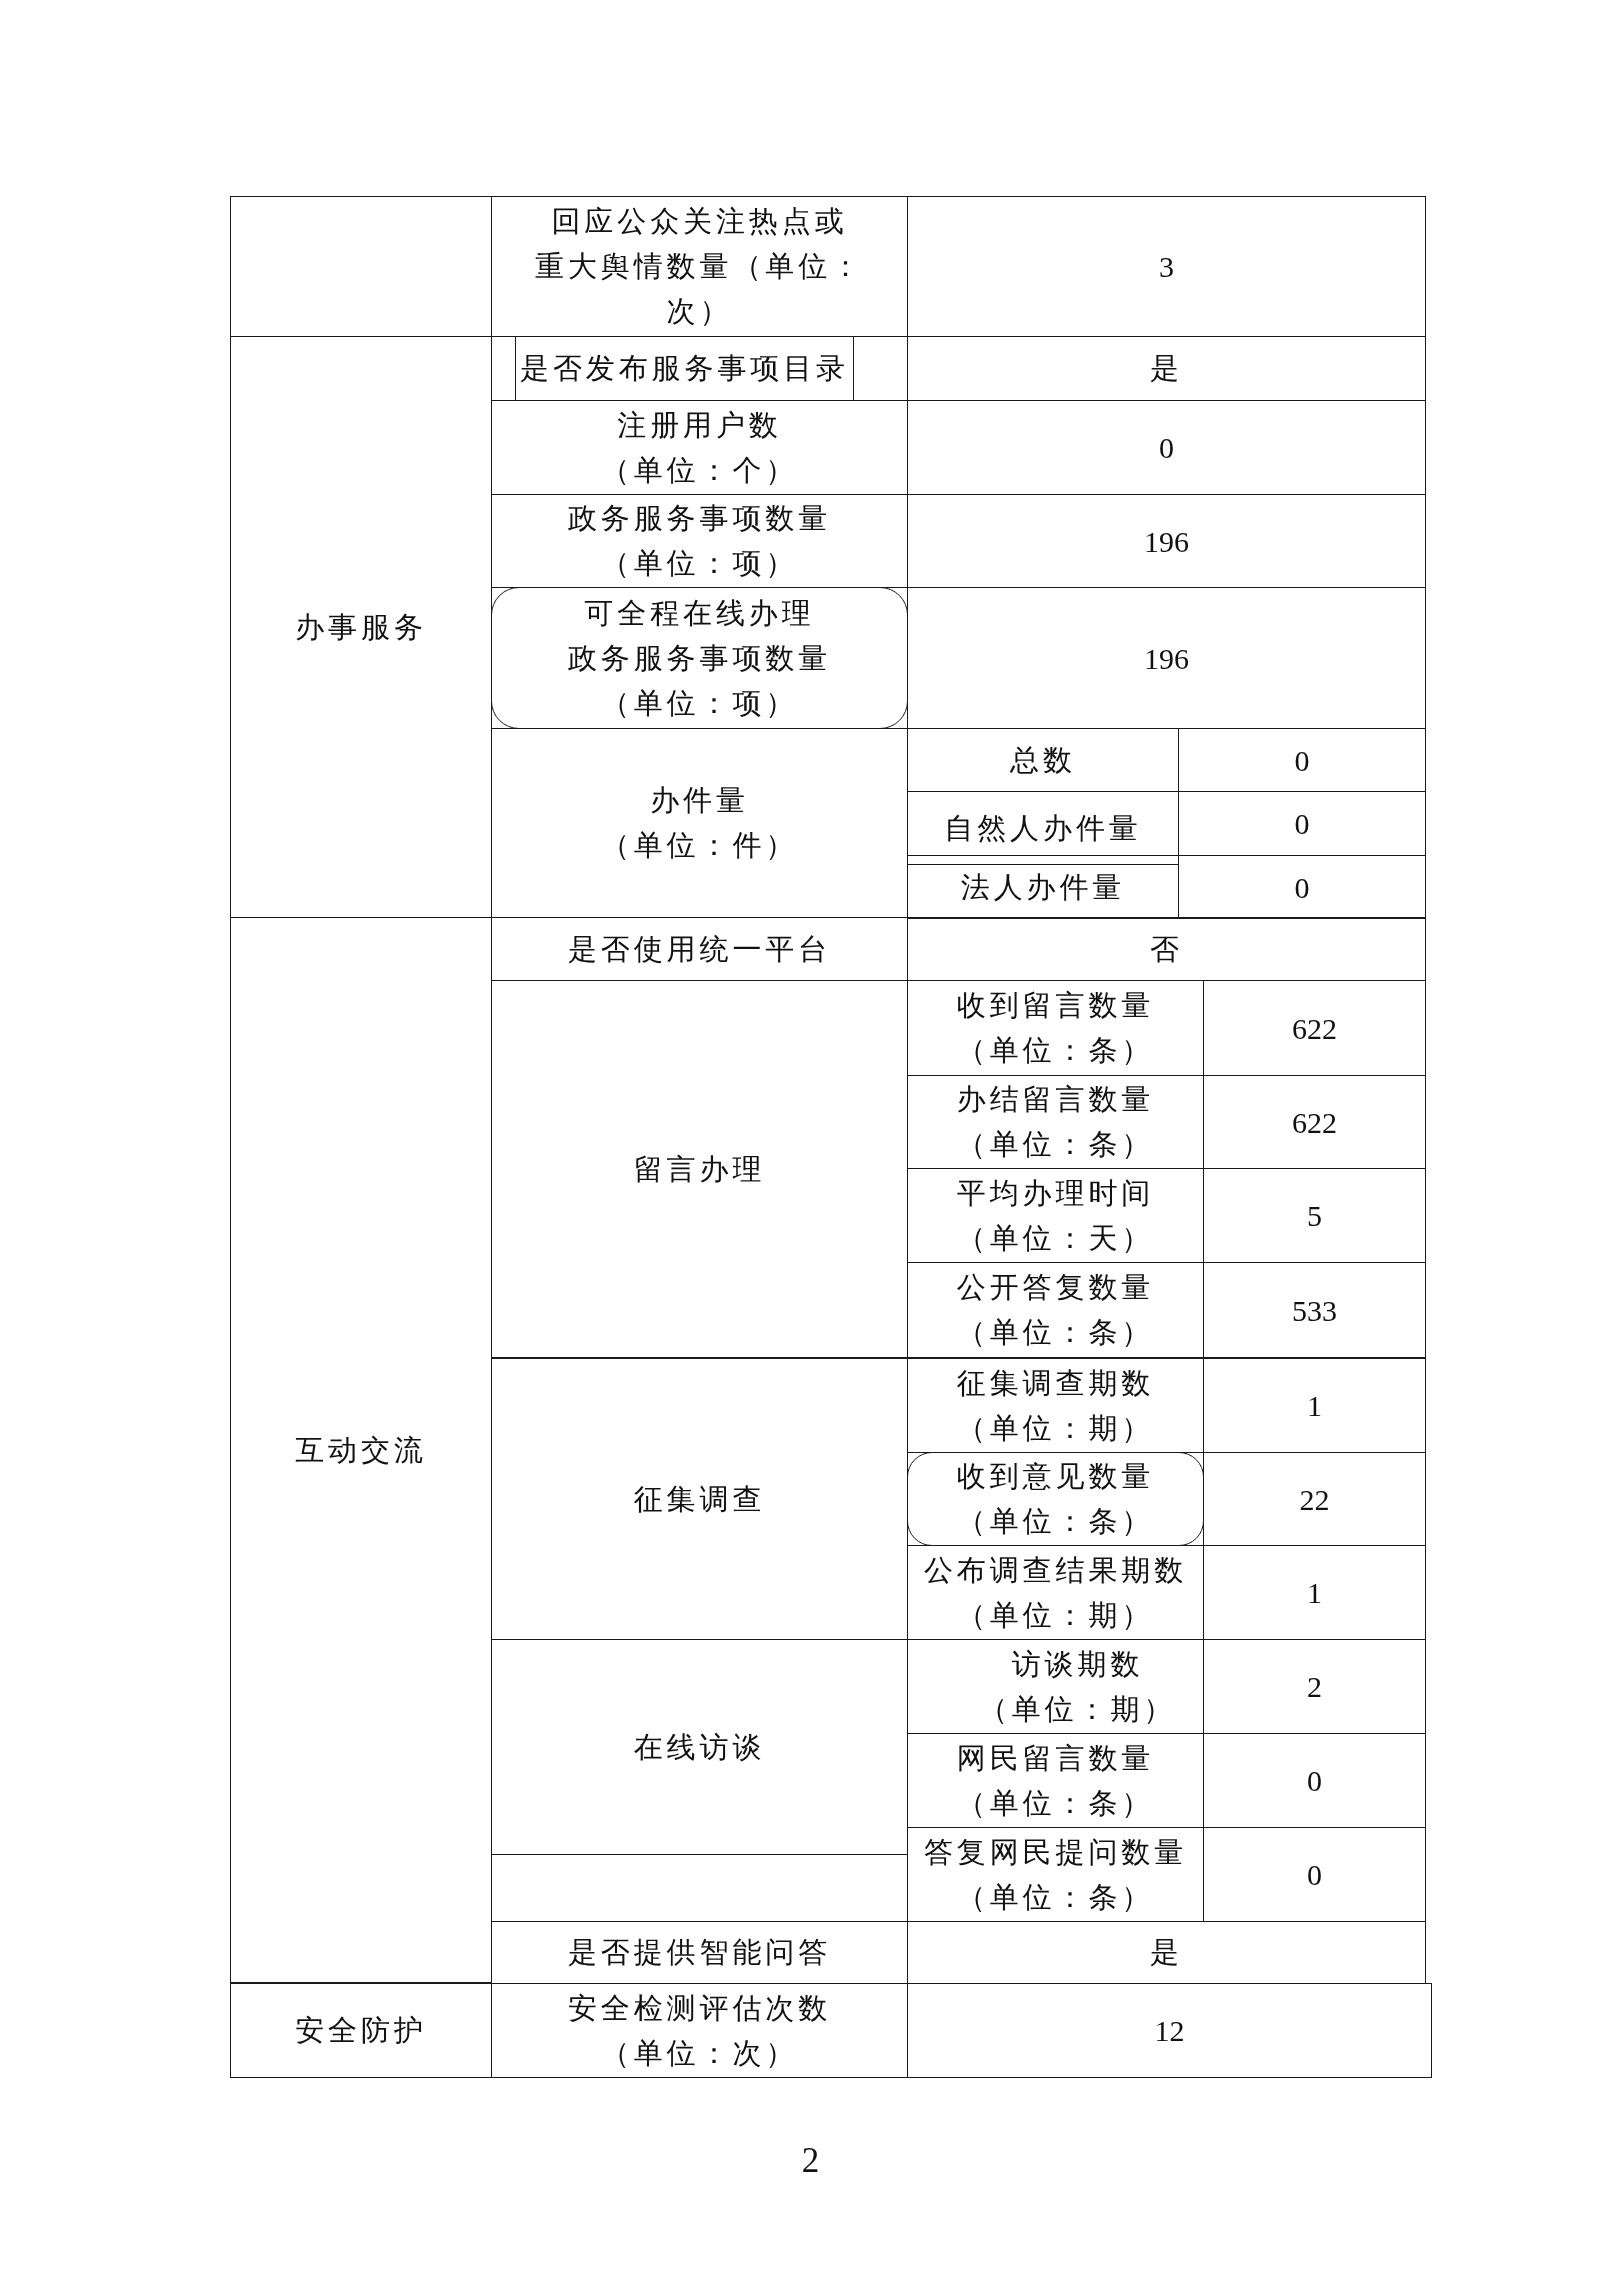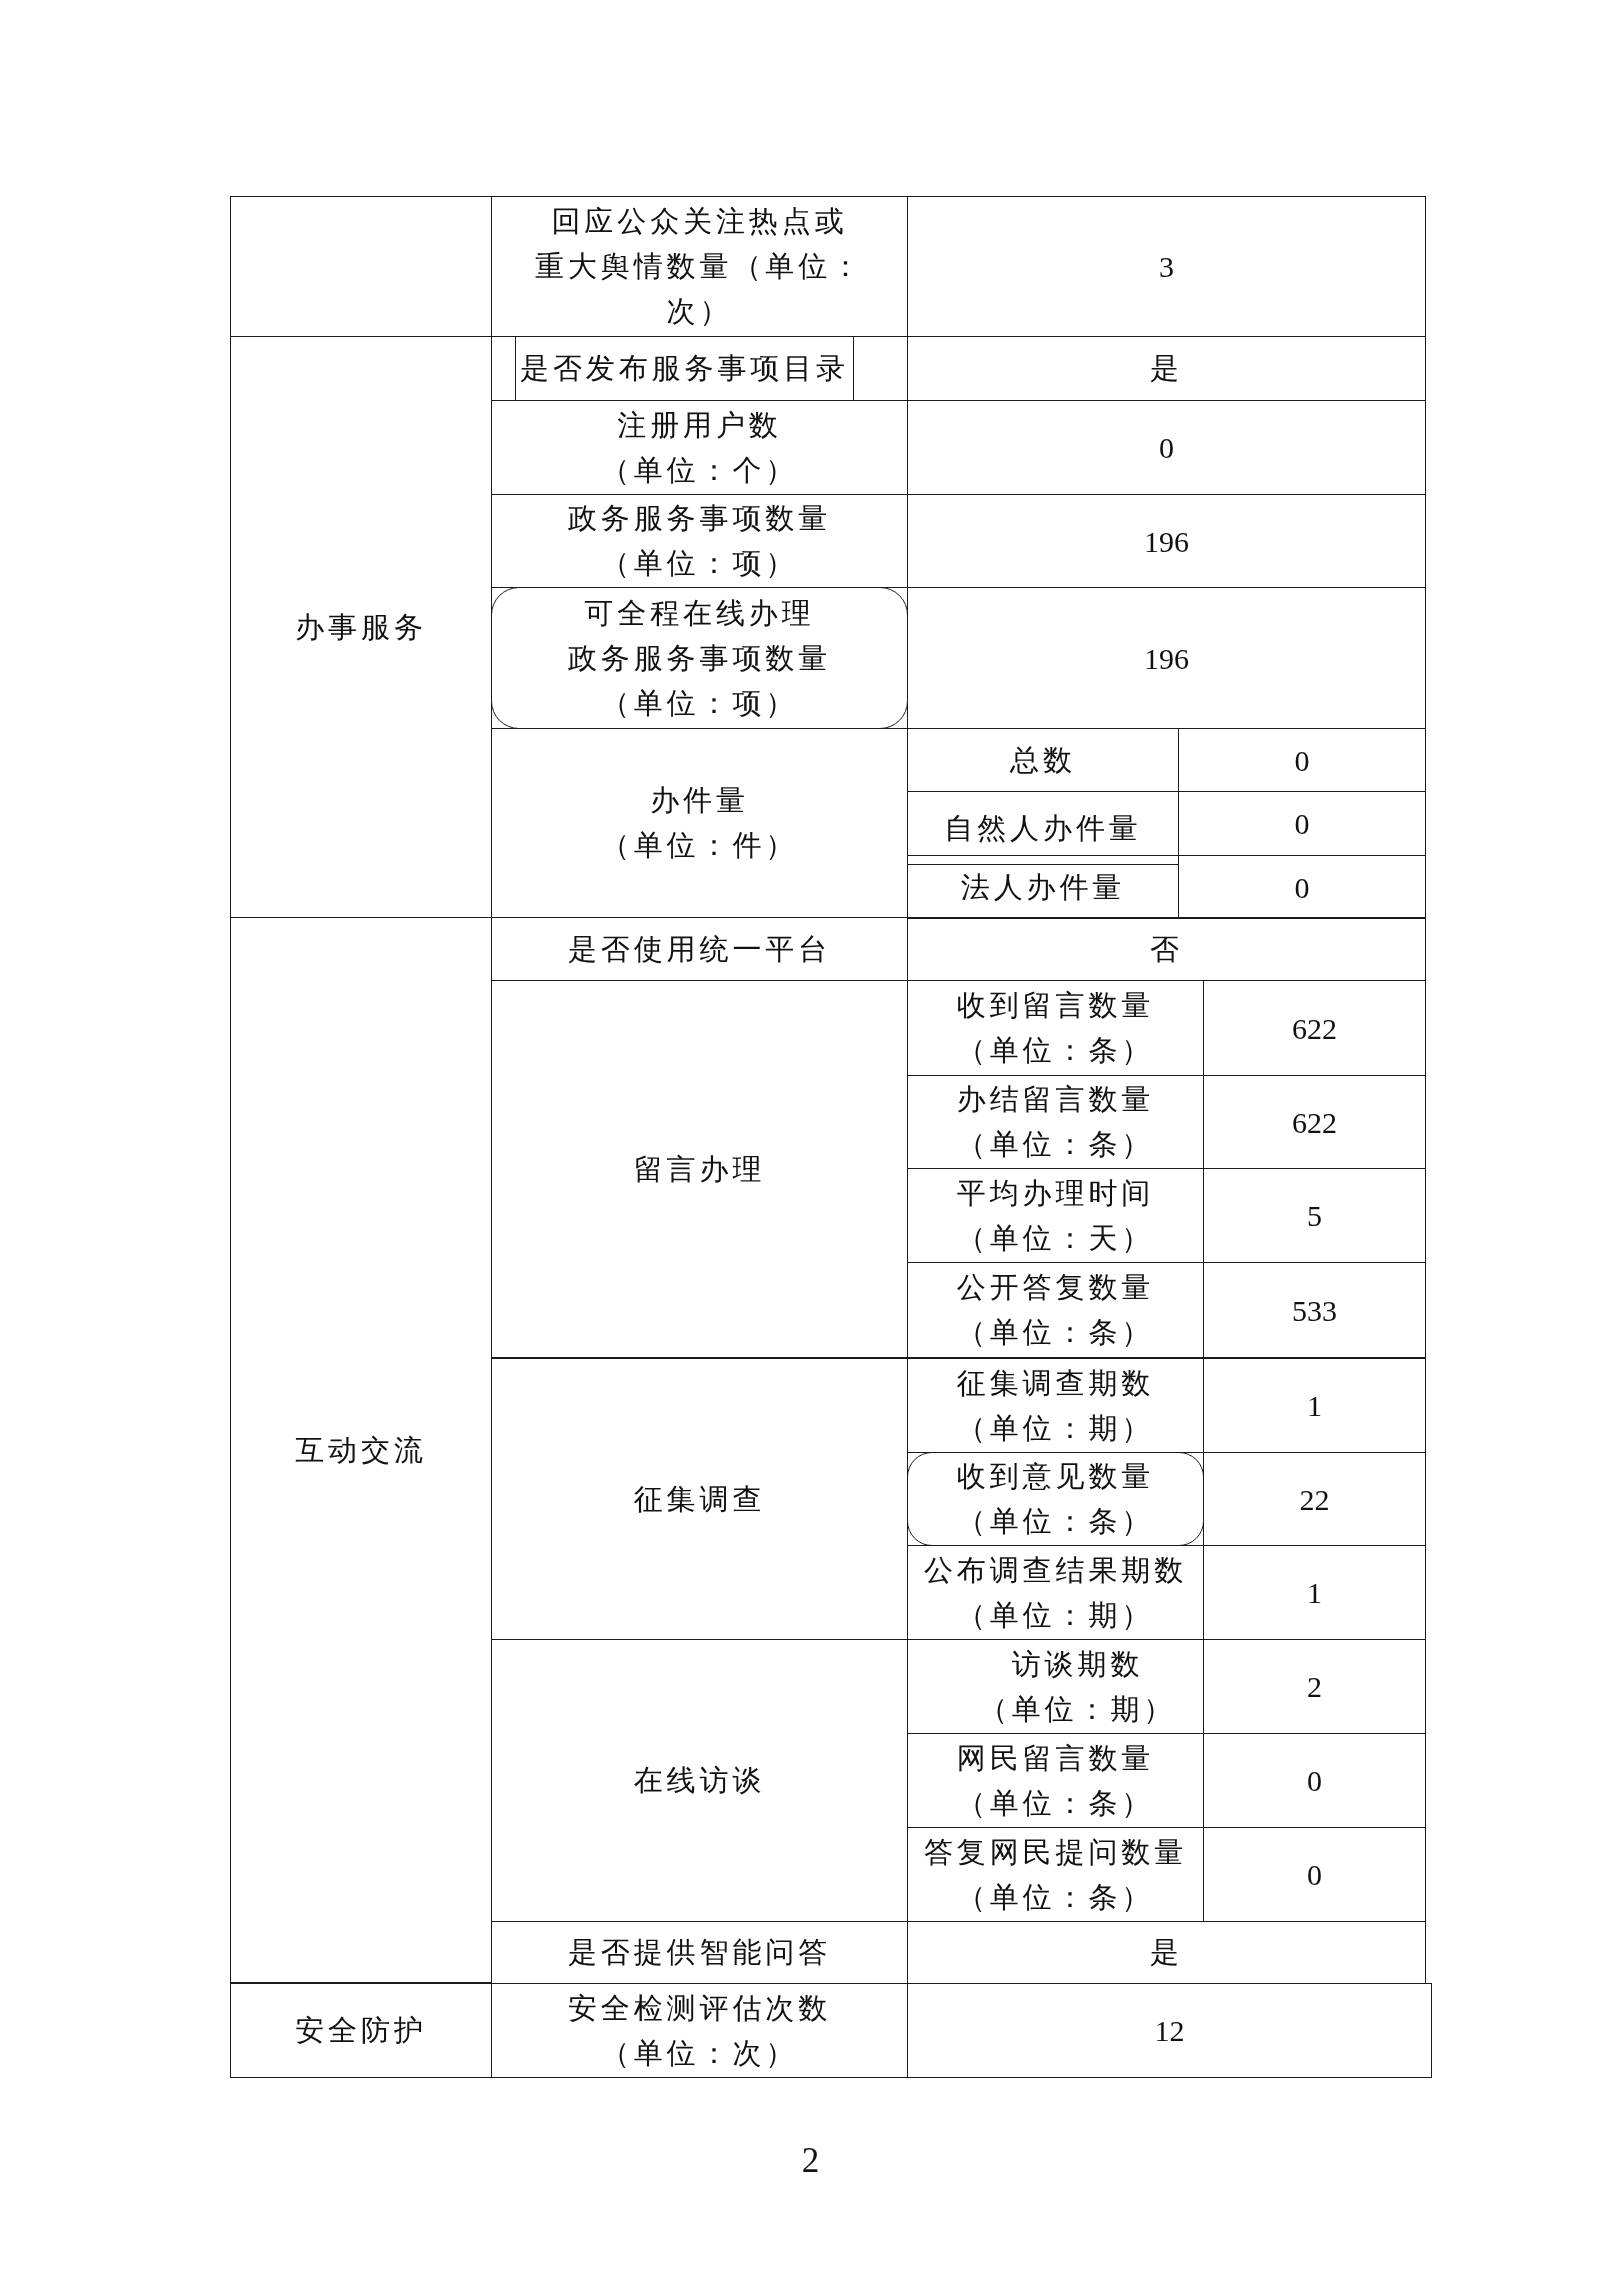--- a/index.html
+++ b/index.html
@@ -100,21 +100,21 @@
     <span class="line">收到意见数量</span>
     <span class="line">（单位：条）</span>
   </div>
   <div class="cell num" style="left:1203px;top:1452px;width:223px;height:94px;">22</div>
   <div class="cell" style="left:907px;top:1545px;width:297px;height:95px;">
     <span class="line">公布调查结果期数</span>
     <span class="line">（单位：期）</span>
   </div>
   <div class="cell num" style="left:1203px;top:1545px;width:223px;height:95px;">1</div>
 
-  <div class="cell" style="left:491px;top:1639px;width:417px;height:283px;">在线访谈</div>
+  <div class="cell" style="left:491px;top:1639px;width:417px;height:216px;">在线访谈</div>
   <div class="cell" style="left:907px;top:1639px;width:297px;height:95px;padding-left:44px;">
     <span class="line">访谈期数</span>
     <span class="line">（单位：期）</span>
   </div>
   <div class="cell num" style="left:1203px;top:1639px;width:223px;height:95px;">2</div>
   <div class="cell" style="left:907px;top:1733px;width:297px;height:95px;">
     <span class="line">网民留言数量</span>
     <span class="line">（单位：条）</span>
   </div>
   <div class="cell num" style="left:1203px;top:1733px;width:223px;height:95px;">0</div>

